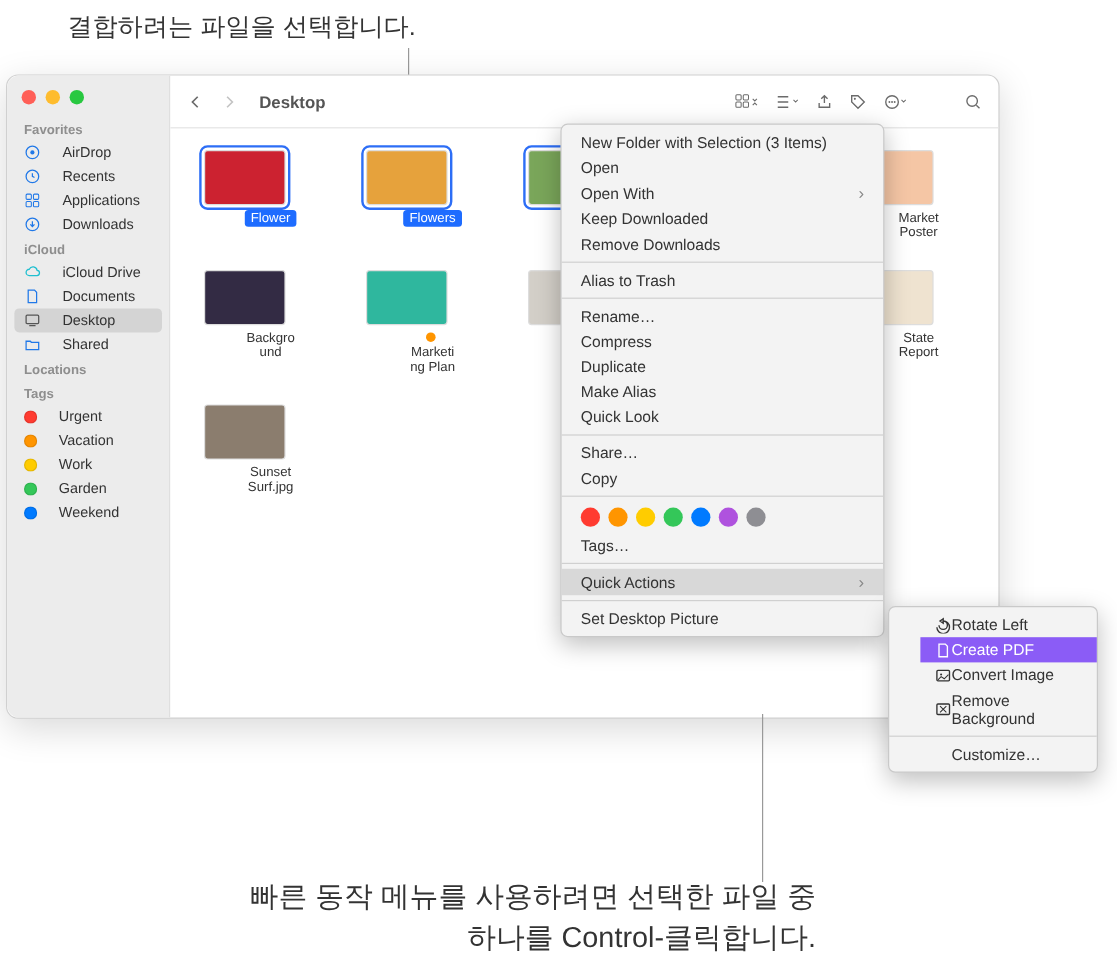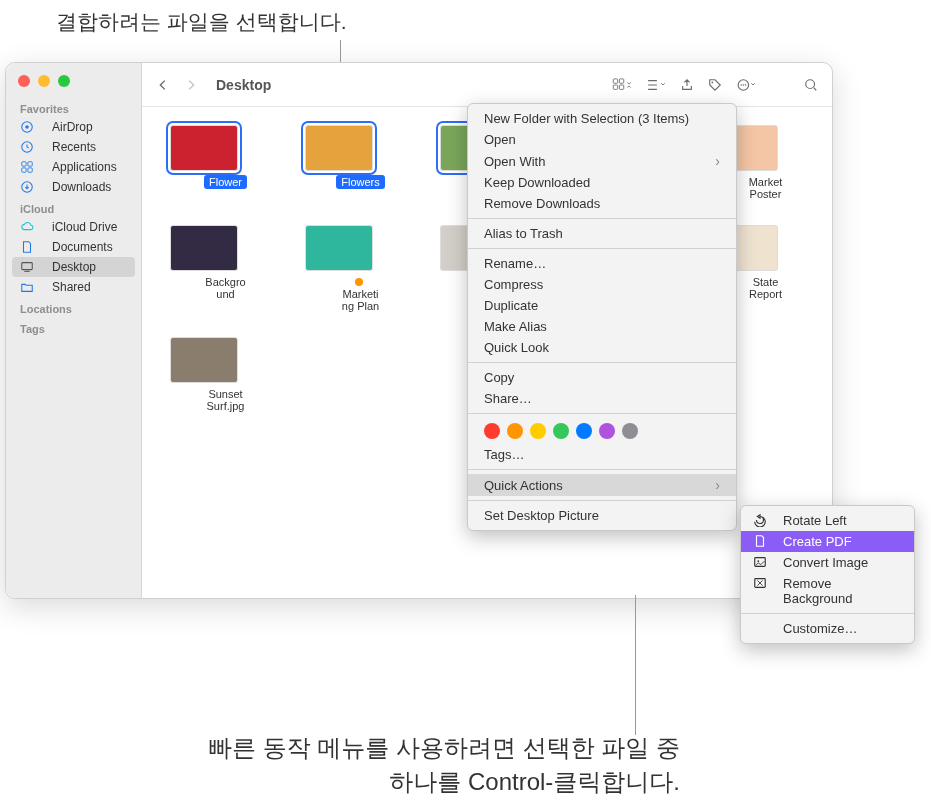--- a/index.html
+++ b/index.html
@@ -122,21 +122,21 @@
 .ctx-item.hl { background:#d8d8d8; }
 .ctx-sep { height:1px; background:#d0d0d0; margin:4px 0;}
 .ctx-tags { display:flex; gap:7px; padding:5px 16px;}
 .ct-dot{ width:16px;height:16px;border-radius:50%; cursor:pointer;}
 .submenu {
   position:absolute; top: 505px; left:740px; width:175px;
   background:#f3f3f3; border:1px solid #c9c9c9; border-radius:6px;
   box-shadow:0 6px 20px rgba(0,0,0,0.25);
   padding:4px 0; font-size:13px; z-index:60;
 }
-.sub-item { padding:3px 12px; display:flex; align-items:flex-start; gap:16px; cursor:pointer;}
+.sub-item { padding:3px 12px; display:flex; align-items:center; gap:0; cursor:pointer;margin-left:26px;}
 .sub-item.sel { background:#8b5cf6; color:#fff; }
 .sub-icon { width:14px;height:14px; flex:0 0 14px;}
 .chev::after{content:"›"; color:#888; font-size:14px;}
 svg { display:block; }
 </style>
 </head>
 <body>
 
 <div class="callout-top">결합하려는 파일을 선택합니다.</div>
 <div class="callout-line-top"></div>
@@ -203,20 +203,42 @@
     <div class="sb-item">
       <svg class="sb-icon" viewBox="0 0 16 16">
           <path d="M2 5h4l1 1h7v7H2z" fill="none" stroke="currentColor" stroke-width="1.2"></path>
         </svg>
       <span>Shared</span>
     </div>
 
     <div class="sb-heading">Locations</div>
 
     <div class="sb-heading">Tags</div>
+    <div id="sb-tags">
+        <div class="sb-item">
+          <span class="tag-dot" style="background:#ff3b30"></span>
+          <span>Urgent</span>
+        </div>
+        <div class="sb-item">
+          <span class="tag-dot" style="background:#ff9500"></span>
+          <span>Vacation</span>
+        </div>
+        <div class="sb-item">
+          <span class="tag-dot" style="background:#ffcc00"></span>
+          <span>Work</span>
+        </div>
+        <div class="sb-item">
+          <span class="tag-dot" style="background:#34c759"></span>
+          <span>Garden</span>
+        </div>
+        <div class="sb-item">
+          <span class="tag-dot" style="background:#007aff"></span>
+          <span>Weekend</span>
+        </div>
+      </div>
   </div>
 
   <div class="main">
     <div class="toolbar">
       <span class="tb-icon">
           <svg width="14" height="14" viewBox="0 0 16 16">
             <path d="M10 3 5 8l5 5" stroke="currentColor" stroke-width="1.6" fill="none"></path>
           </svg>
         </span>
       <span class="tb-icon" style="opacity:.4">
@@ -356,24 +378,24 @@
       <div class="ctx-item">
         <span>Make Alias</span>
       </div>
       <div class="ctx-item">
         <span>Quick Look</span>
       </div>
     </div>
   <div class="ctx-sep"></div>
   <div id="ctx-d">
       <div class="ctx-item">
+        <span>Share…</span>
+      </div>
+      <div class="ctx-item">
         <span>Copy</span>
-      </div>
-      <div class="ctx-item">
-        <span>Share…</span>
       </div>
     </div>
   <div class="ctx-sep"></div>
   <div class="ctx-tags" id="ctx-tags">
       <span class="ct-dot" style="background: rgb(255, 59, 48);"></span>
       <span class="ct-dot" style="background: rgb(255, 149, 0);"></span>
       <span class="ct-dot" style="background: rgb(255, 204, 0);"></span>
       <span class="ct-dot" style="background: rgb(52, 199, 89);"></span>
       <span class="ct-dot" style="background: rgb(0, 122, 255);"></span>
       <span class="ct-dot" style="background: rgb(175, 82, 222);"></span>

